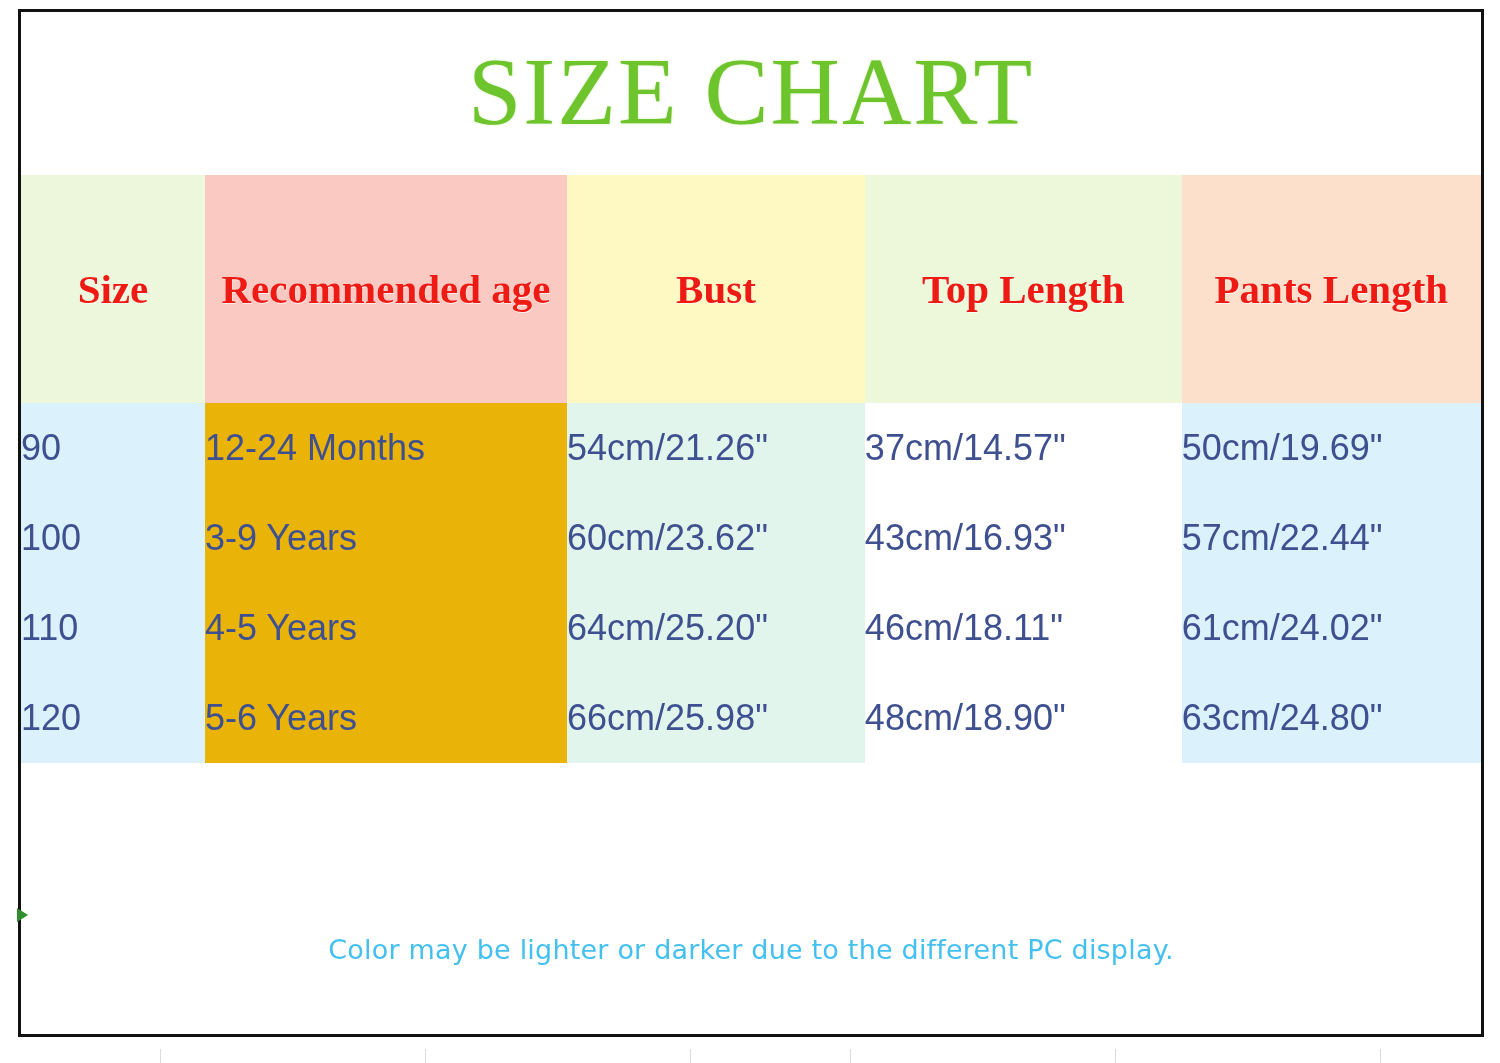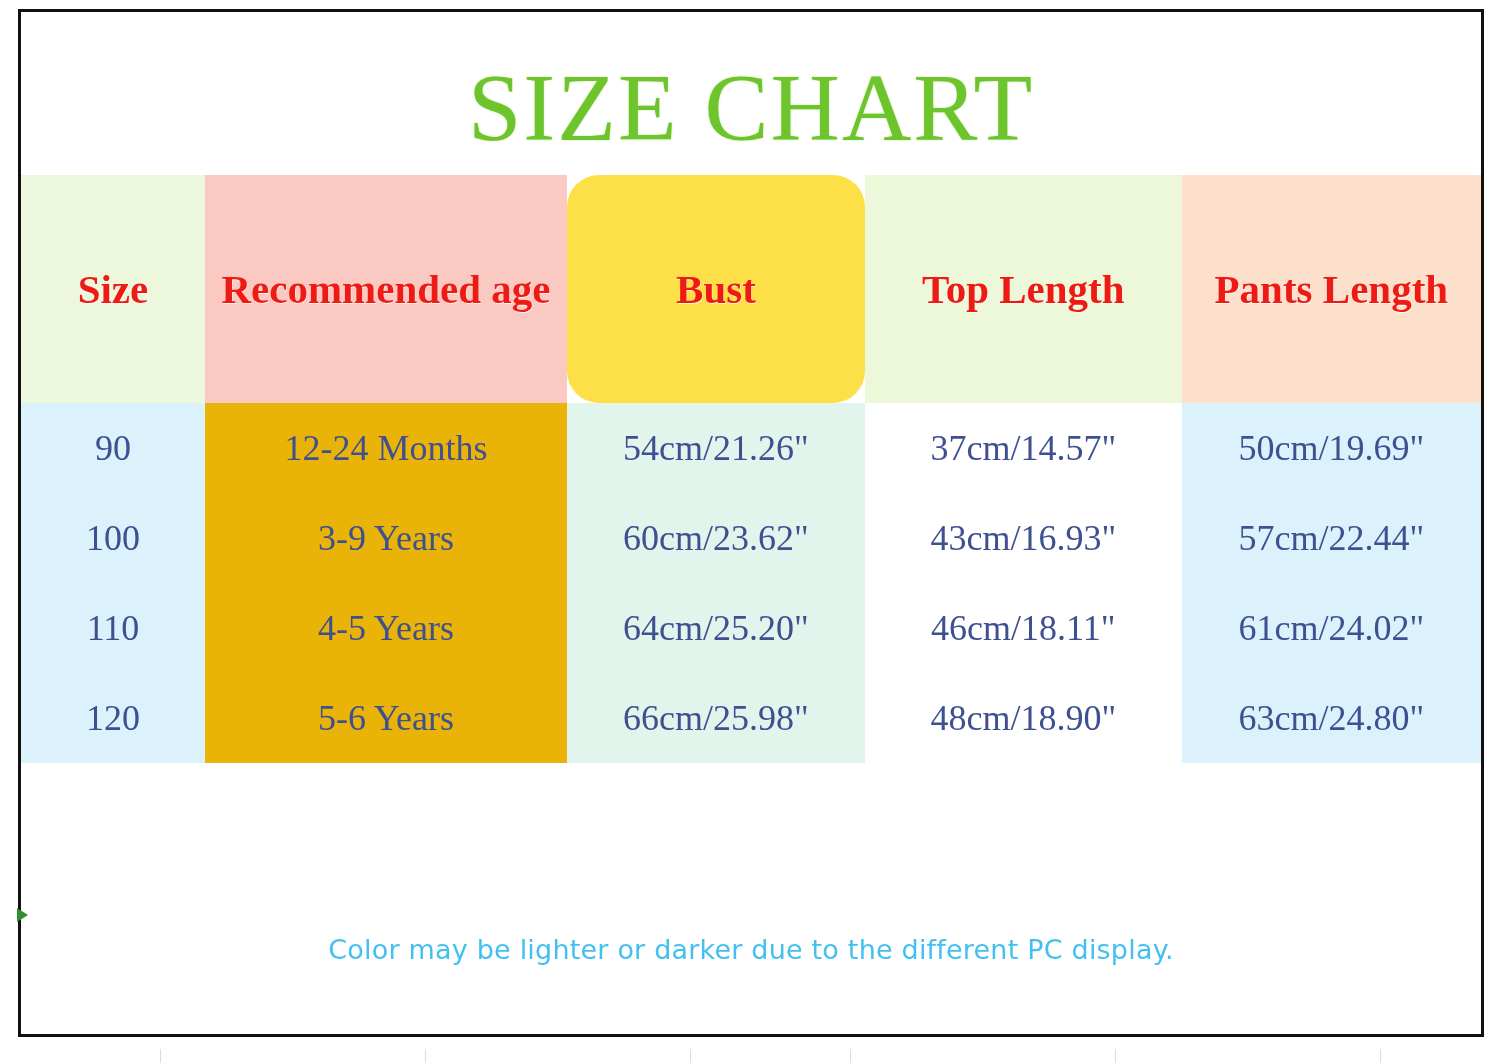--- a/index.html
+++ b/index.html
@@ -21,21 +21,21 @@
     width: 1466px;
     height: 1028px;
     box-sizing: border-box;
     border: 3px solid #111111;
     background: #ffffff;
   }
 
   #title-area {
     position: absolute;
     left: 0;
-    top: 16px;
+    top: 0;
     width: 100%;
     height: 160px;
     display: flex;
     align-items: center;
     justify-content: center;
   }
   #chart-title {
     font-family: "Liberation Serif", "DejaVu Serif", serif;
     font-size: 96px;
     line-height: 1;
@@ -66,30 +66,30 @@
     vertical-align: middle;
     font-weight: 700;
     font-size: 41px;
     color: #EE1B15;
     font-family: "Liberation Serif", "DejaVu Serif", serif;
     text-shadow: 0.5px 0.5px 0 rgba(255,255,255,0.7);
   }
   #size-table td {
     height: 90px;
     padding: 0;
-    text-align: center;
+    text-align: left;
     vertical-align: middle;
     font-size: 36px;
     color: #3F5091;
-    font-family: Liberation Serif, serif;
+    font-family: Liberation Sans, sans-serif;
   }
 
   .hd-size        { background: #EDF7DC; }
   .hd-age         { background: #FAC9C2; margin-top: 20px; }
-  .hd-bust        { background: #fde047; border-radius: 32px; }
+  .hd-bust        { background: #fef9c3; }
   .hd-toplength   { background: #ECF8D9; }
   .hd-pantslength { background: #FCE0CC; }
 
   .cl-size        { background: #DBF1FB; }
   .cl-age         { background: #eab308; }
   .cl-bust        { background: #E2F5EC; }
   .cl-toplength   { background: #FFFFFF; }
   .cl-pantslength { background: #DBF1FB; }
 
   #notes-area {

